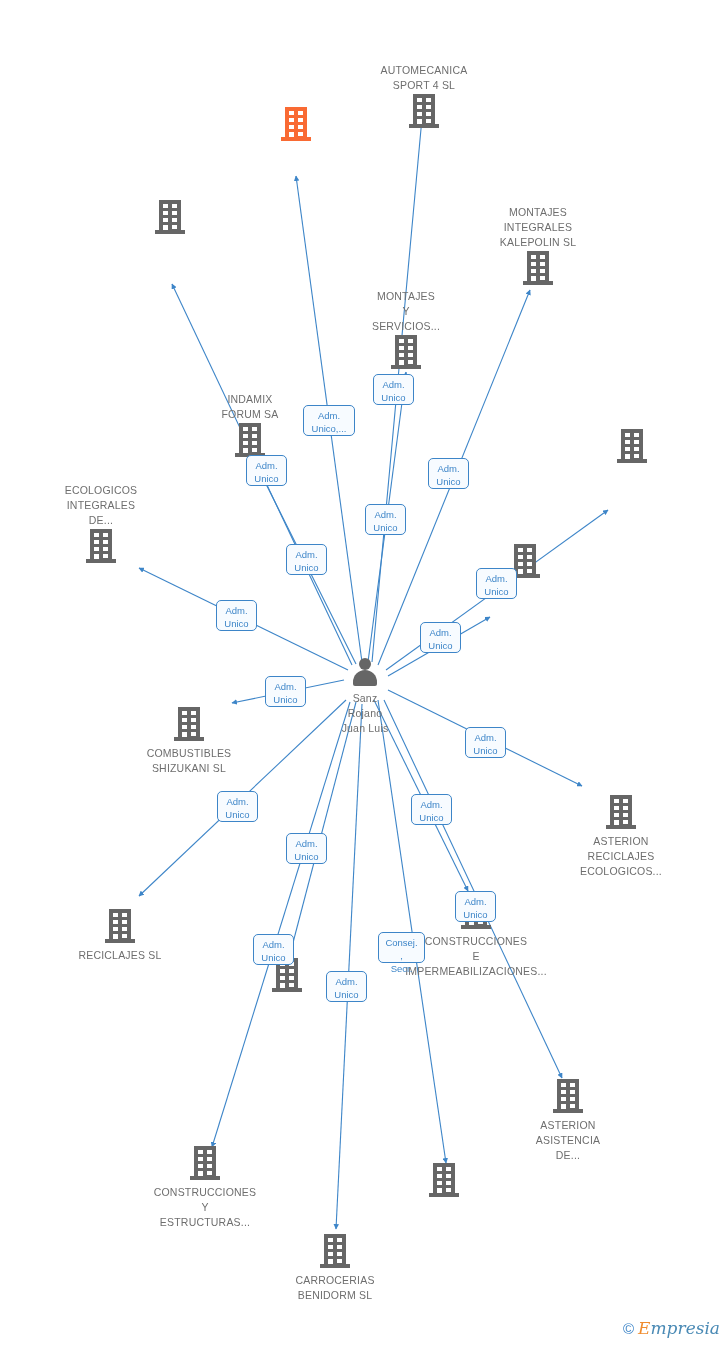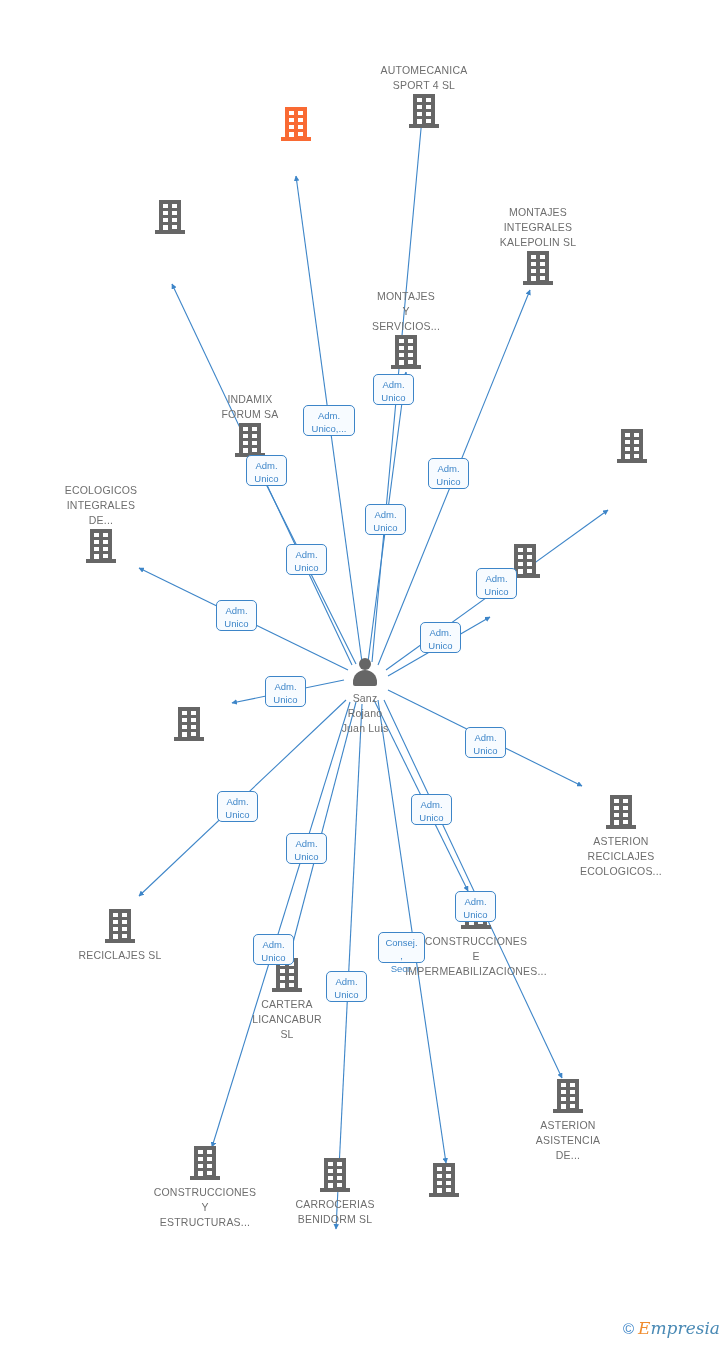--- a/index.html
+++ b/index.html
@@ -115,59 +115,58 @@
         <span class="label">ECOLOGICOS
 INTEGRALES
 DE...</span>
         <span class="icon"><span class="bld"><i style="left:4px;top:0px;width:22px;height:30px"></i><i style="left:0px;top:30px;width:30px;height:4px"></i><i style="left:8px;top:4px;width:5px;height:4px;background:#fff"></i><i style="left:17px;top:4px;width:5px;height:4px;background:#fff"></i><i style="left:8px;top:11px;width:5px;height:4px;background:#fff"></i><i style="left:17px;top:11px;width:5px;height:4px;background:#fff"></i><i style="left:8px;top:18px;width:5px;height:4px;background:#fff"></i><i style="left:17px;top:18px;width:5px;height:4px;background:#fff"></i><i style="left:8px;top:25px;width:5px;height:5px;background:#fff"></i><i style="left:17px;top:25px;width:5px;height:4px;background:#fff"></i></span></span>
       </div>
       <div class="node above" style="left: 525px; top: 544px;">
         <span class="icon"><span class="bld"><i style="left:4px;top:0px;width:22px;height:30px"></i><i style="left:0px;top:30px;width:30px;height:4px"></i><i style="left:8px;top:4px;width:5px;height:4px;background:#fff"></i><i style="left:17px;top:4px;width:5px;height:4px;background:#fff"></i><i style="left:8px;top:11px;width:5px;height:4px;background:#fff"></i><i style="left:17px;top:11px;width:5px;height:4px;background:#fff"></i><i style="left:8px;top:18px;width:5px;height:4px;background:#fff"></i><i style="left:17px;top:18px;width:5px;height:4px;background:#fff"></i><i style="left:8px;top:25px;width:5px;height:5px;background:#fff"></i><i style="left:17px;top:25px;width:5px;height:4px;background:#fff"></i></span></span>
       </div>
       <div class="node below" style="left: 189px; top: 707px;">
         <span class="icon"><span class="bld"><i style="left:4px;top:0px;width:22px;height:30px"></i><i style="left:0px;top:30px;width:30px;height:4px"></i><i style="left:8px;top:4px;width:5px;height:4px;background:#fff"></i><i style="left:17px;top:4px;width:5px;height:4px;background:#fff"></i><i style="left:8px;top:11px;width:5px;height:4px;background:#fff"></i><i style="left:17px;top:11px;width:5px;height:4px;background:#fff"></i><i style="left:8px;top:18px;width:5px;height:4px;background:#fff"></i><i style="left:17px;top:18px;width:5px;height:4px;background:#fff"></i><i style="left:8px;top:25px;width:5px;height:5px;background:#fff"></i><i style="left:17px;top:25px;width:5px;height:4px;background:#fff"></i></span></span>
+        <span class="label">COMBUSTIBLES
+SHIZUKANI  SL</span>
       </div>
       <div class="node below" style="left: 621px; top: 795px;">
         <span class="icon"><span class="bld"><i style="left:4px;top:0px;width:22px;height:30px"></i><i style="left:0px;top:30px;width:30px;height:4px"></i><i style="left:8px;top:4px;width:5px;height:4px;background:#fff"></i><i style="left:17px;top:4px;width:5px;height:4px;background:#fff"></i><i style="left:8px;top:11px;width:5px;height:4px;background:#fff"></i><i style="left:17px;top:11px;width:5px;height:4px;background:#fff"></i><i style="left:8px;top:18px;width:5px;height:4px;background:#fff"></i><i style="left:17px;top:18px;width:5px;height:4px;background:#fff"></i><i style="left:8px;top:25px;width:5px;height:5px;background:#fff"></i><i style="left:17px;top:25px;width:5px;height:4px;background:#fff"></i></span></span>
         <span class="label">ASTERION
 RECICLAJES
 ECOLOGICOS...</span>
       </div>
       <div class="node below" style="left: 120px; top: 909px;">
         <span class="icon"><span class="bld"><i style="left:4px;top:0px;width:22px;height:30px"></i><i style="left:0px;top:30px;width:30px;height:4px"></i><i style="left:8px;top:4px;width:5px;height:4px;background:#fff"></i><i style="left:17px;top:4px;width:5px;height:4px;background:#fff"></i><i style="left:8px;top:11px;width:5px;height:4px;background:#fff"></i><i style="left:17px;top:11px;width:5px;height:4px;background:#fff"></i><i style="left:8px;top:18px;width:5px;height:4px;background:#fff"></i><i style="left:17px;top:18px;width:5px;height:4px;background:#fff"></i><i style="left:8px;top:25px;width:5px;height:5px;background:#fff"></i><i style="left:17px;top:25px;width:5px;height:4px;background:#fff"></i></span></span>
         <span class="label">RECICLAJES SL</span>
       </div>
       <div class="node below" style="left: 476px; top: 895px;">
         <span class="icon"><span class="bld"><i style="left:4px;top:0px;width:22px;height:30px"></i><i style="left:0px;top:30px;width:30px;height:4px"></i><i style="left:8px;top:4px;width:5px;height:4px;background:#fff"></i><i style="left:17px;top:4px;width:5px;height:4px;background:#fff"></i><i style="left:8px;top:11px;width:5px;height:4px;background:#fff"></i><i style="left:17px;top:11px;width:5px;height:4px;background:#fff"></i><i style="left:8px;top:18px;width:5px;height:4px;background:#fff"></i><i style="left:17px;top:18px;width:5px;height:4px;background:#fff"></i><i style="left:8px;top:25px;width:5px;height:5px;background:#fff"></i><i style="left:17px;top:25px;width:5px;height:4px;background:#fff"></i></span></span>
         <span class="label">CONSTRUCCIONES
 E
 IMPERMEABILIZACIONES...</span>
       </div>
       <div class="node below" style="left: 287px; top: 958px;">
         <span class="icon"><span class="bld"><i style="left:4px;top:0px;width:22px;height:30px"></i><i style="left:0px;top:30px;width:30px;height:4px"></i><i style="left:8px;top:4px;width:5px;height:4px;background:#fff"></i><i style="left:17px;top:4px;width:5px;height:4px;background:#fff"></i><i style="left:8px;top:11px;width:5px;height:4px;background:#fff"></i><i style="left:17px;top:11px;width:5px;height:4px;background:#fff"></i><i style="left:8px;top:18px;width:5px;height:4px;background:#fff"></i><i style="left:17px;top:18px;width:5px;height:4px;background:#fff"></i><i style="left:8px;top:25px;width:5px;height:5px;background:#fff"></i><i style="left:17px;top:25px;width:5px;height:4px;background:#fff"></i></span></span>
-        <span class="label">CARTERA
-LICANCABUR
-SL</span>
       </div>
       <div class="node below" style="left: 568px; top: 1079px;">
         <span class="icon"><span class="bld"><i style="left:4px;top:0px;width:22px;height:30px"></i><i style="left:0px;top:30px;width:30px;height:4px"></i><i style="left:8px;top:4px;width:5px;height:4px;background:#fff"></i><i style="left:17px;top:4px;width:5px;height:4px;background:#fff"></i><i style="left:8px;top:11px;width:5px;height:4px;background:#fff"></i><i style="left:17px;top:11px;width:5px;height:4px;background:#fff"></i><i style="left:8px;top:18px;width:5px;height:4px;background:#fff"></i><i style="left:17px;top:18px;width:5px;height:4px;background:#fff"></i><i style="left:8px;top:25px;width:5px;height:5px;background:#fff"></i><i style="left:17px;top:25px;width:5px;height:4px;background:#fff"></i></span></span>
         <span class="label">ASTERION
 ASISTENCIA
 DE...</span>
       </div>
       <div class="node below" style="left: 205px; top: 1146px;">
         <span class="icon"><span class="bld"><i style="left:4px;top:0px;width:22px;height:30px"></i><i style="left:0px;top:30px;width:30px;height:4px"></i><i style="left:8px;top:4px;width:5px;height:4px;background:#fff"></i><i style="left:17px;top:4px;width:5px;height:4px;background:#fff"></i><i style="left:8px;top:11px;width:5px;height:4px;background:#fff"></i><i style="left:17px;top:11px;width:5px;height:4px;background:#fff"></i><i style="left:8px;top:18px;width:5px;height:4px;background:#fff"></i><i style="left:17px;top:18px;width:5px;height:4px;background:#fff"></i><i style="left:8px;top:25px;width:5px;height:5px;background:#fff"></i><i style="left:17px;top:25px;width:5px;height:4px;background:#fff"></i></span></span>
         <span class="label">CONSTRUCCIONES
 Y
 ESTRUCTURAS...</span>
       </div>
       <div class="node below" style="left: 444px; top: 1163px;">
         <span class="icon"><span class="bld"><i style="left:4px;top:0px;width:22px;height:30px"></i><i style="left:0px;top:30px;width:30px;height:4px"></i><i style="left:8px;top:4px;width:5px;height:4px;background:#fff"></i><i style="left:17px;top:4px;width:5px;height:4px;background:#fff"></i><i style="left:8px;top:11px;width:5px;height:4px;background:#fff"></i><i style="left:17px;top:11px;width:5px;height:4px;background:#fff"></i><i style="left:8px;top:18px;width:5px;height:4px;background:#fff"></i><i style="left:17px;top:18px;width:5px;height:4px;background:#fff"></i><i style="left:8px;top:25px;width:5px;height:5px;background:#fff"></i><i style="left:17px;top:25px;width:5px;height:4px;background:#fff"></i></span></span>
       </div>
-      <div class="node below" style="left: 335px; top: 1158px;">
+      <div class="node below" style="left: 335px; top: 1234px;">
         <span class="icon"><span class="bld"><i style="left:4px;top:0px;width:22px;height:30px"></i><i style="left:0px;top:30px;width:30px;height:4px"></i><i style="left:8px;top:4px;width:5px;height:4px;background:#fff"></i><i style="left:17px;top:4px;width:5px;height:4px;background:#fff"></i><i style="left:8px;top:11px;width:5px;height:4px;background:#fff"></i><i style="left:17px;top:11px;width:5px;height:4px;background:#fff"></i><i style="left:8px;top:18px;width:5px;height:4px;background:#fff"></i><i style="left:17px;top:18px;width:5px;height:4px;background:#fff"></i><i style="left:8px;top:25px;width:5px;height:5px;background:#fff"></i><i style="left:17px;top:25px;width:5px;height:4px;background:#fff"></i></span></span>
         <span class="label">CARROCERIAS
 BENIDORM SL</span>
       </div>
       <div class="node below" style="left: 365px; top: 658px;">
         <span class="icon"><span class="person"><span class="head"></span><span class="body"></span></span></span>
         <span class="label">Sanz
 Rojano
 Juan Luis</span>
       </div>

